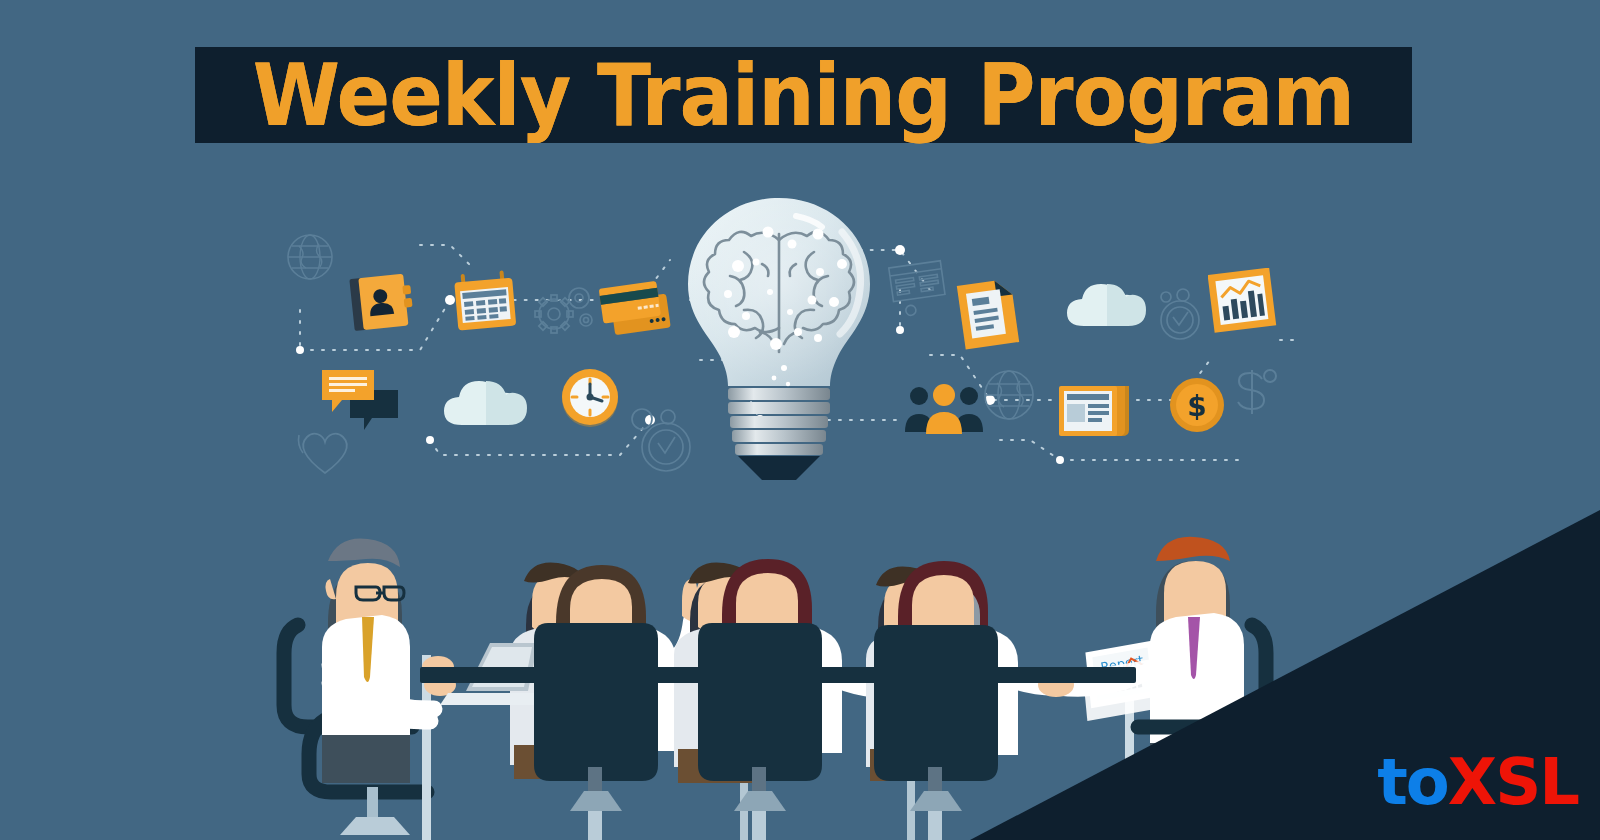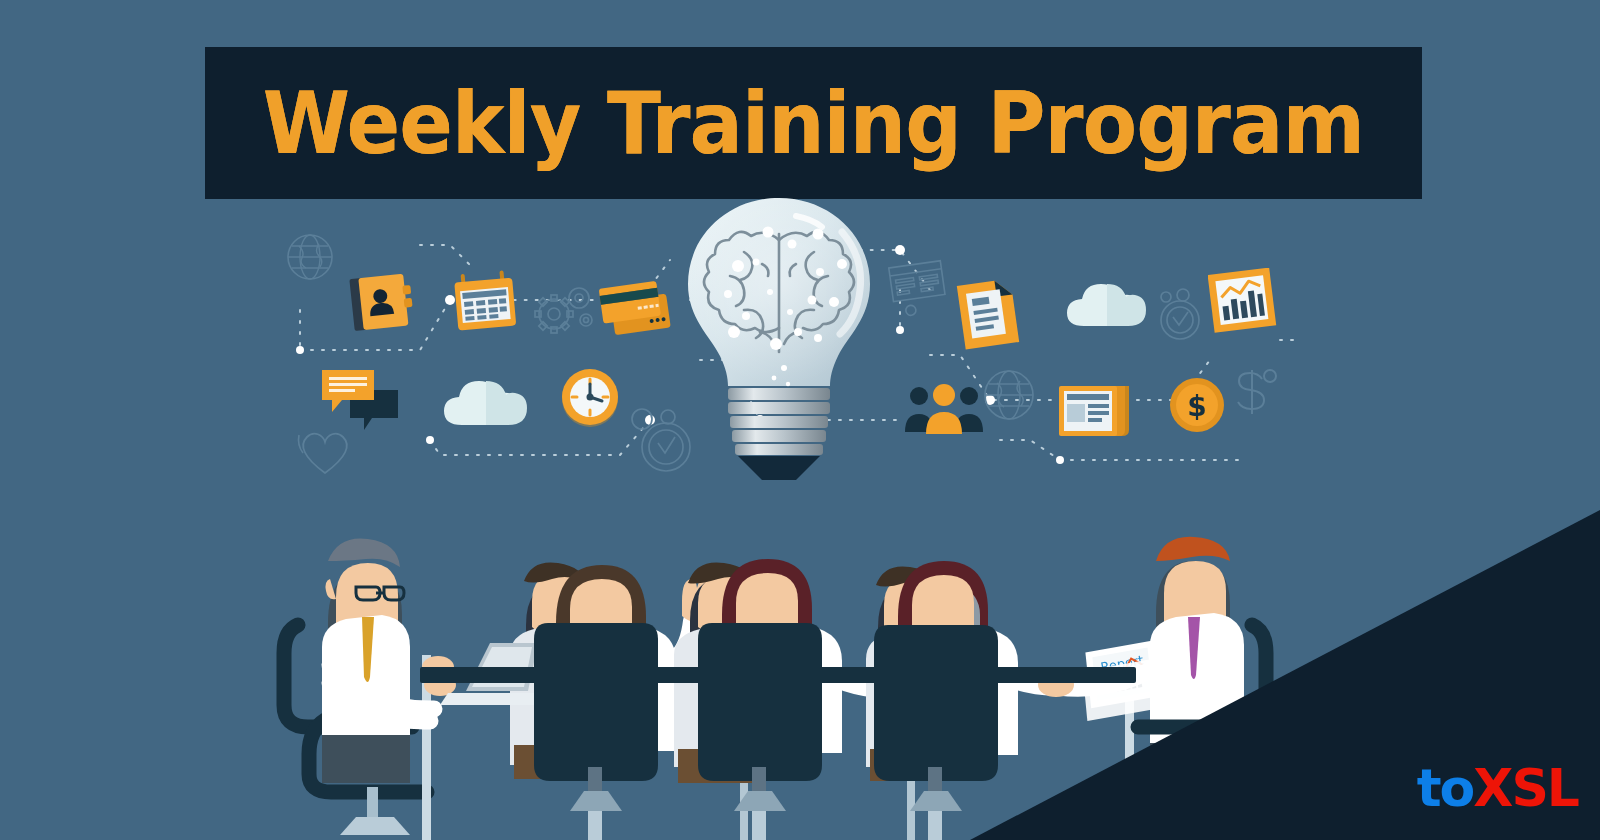--- a/index.html
+++ b/index.html
@@ -6,21 +6,21 @@
   body{
     width:1600px;height:840px;
     background:#426783;
     font-family:"Liberation Sans", sans-serif;
     overflow:hidden;
   }
   .stage{position:relative;width:1600px;height:840px;overflow:hidden;background:#426783;}
 
   
   .banner{
-    position:absolute;left:205px;top:47px;width:1217px;height:152px;
+    position:absolute;left:195px;top:47px;width:1217px;height:96px;
     background:#0e1f2e;display:flex;align-items:center;justify-content:center;
   }
   .banner-title{
     color:#f0a02a;
     font-family:"DejaVu Sans", sans-serif;
     font-weight:bold;
     font-size:86px;
     line-height:1;
     letter-spacing:-1px;
     transform:scaleX(0.92);
@@ -30,21 +30,21 @@
 
   
   .corner-triangle{
     position:absolute;right:0;bottom:0;width:630px;height:330px;
     background:#0e1f2e;
     clip-path:polygon(100% 0, 100% 100%, 0 100%);
   }
   .logo{
     position:absolute;right:22px;bottom:26px;
     font-family:"DejaVu Sans", sans-serif;
-    font-weight:bold;font-size:52px;line-height:1;letter-spacing:-2px;
+    font-weight:bold;font-size:64px;line-height:1;letter-spacing:-2px;
   }
   .logo .lo{color:#0d7fe8;}
   .logo .lx{color:#ee1407;}
 
   
   .abs{position:absolute;}
 
   
   .faint{stroke:#5b7f99;fill:none;}
 

